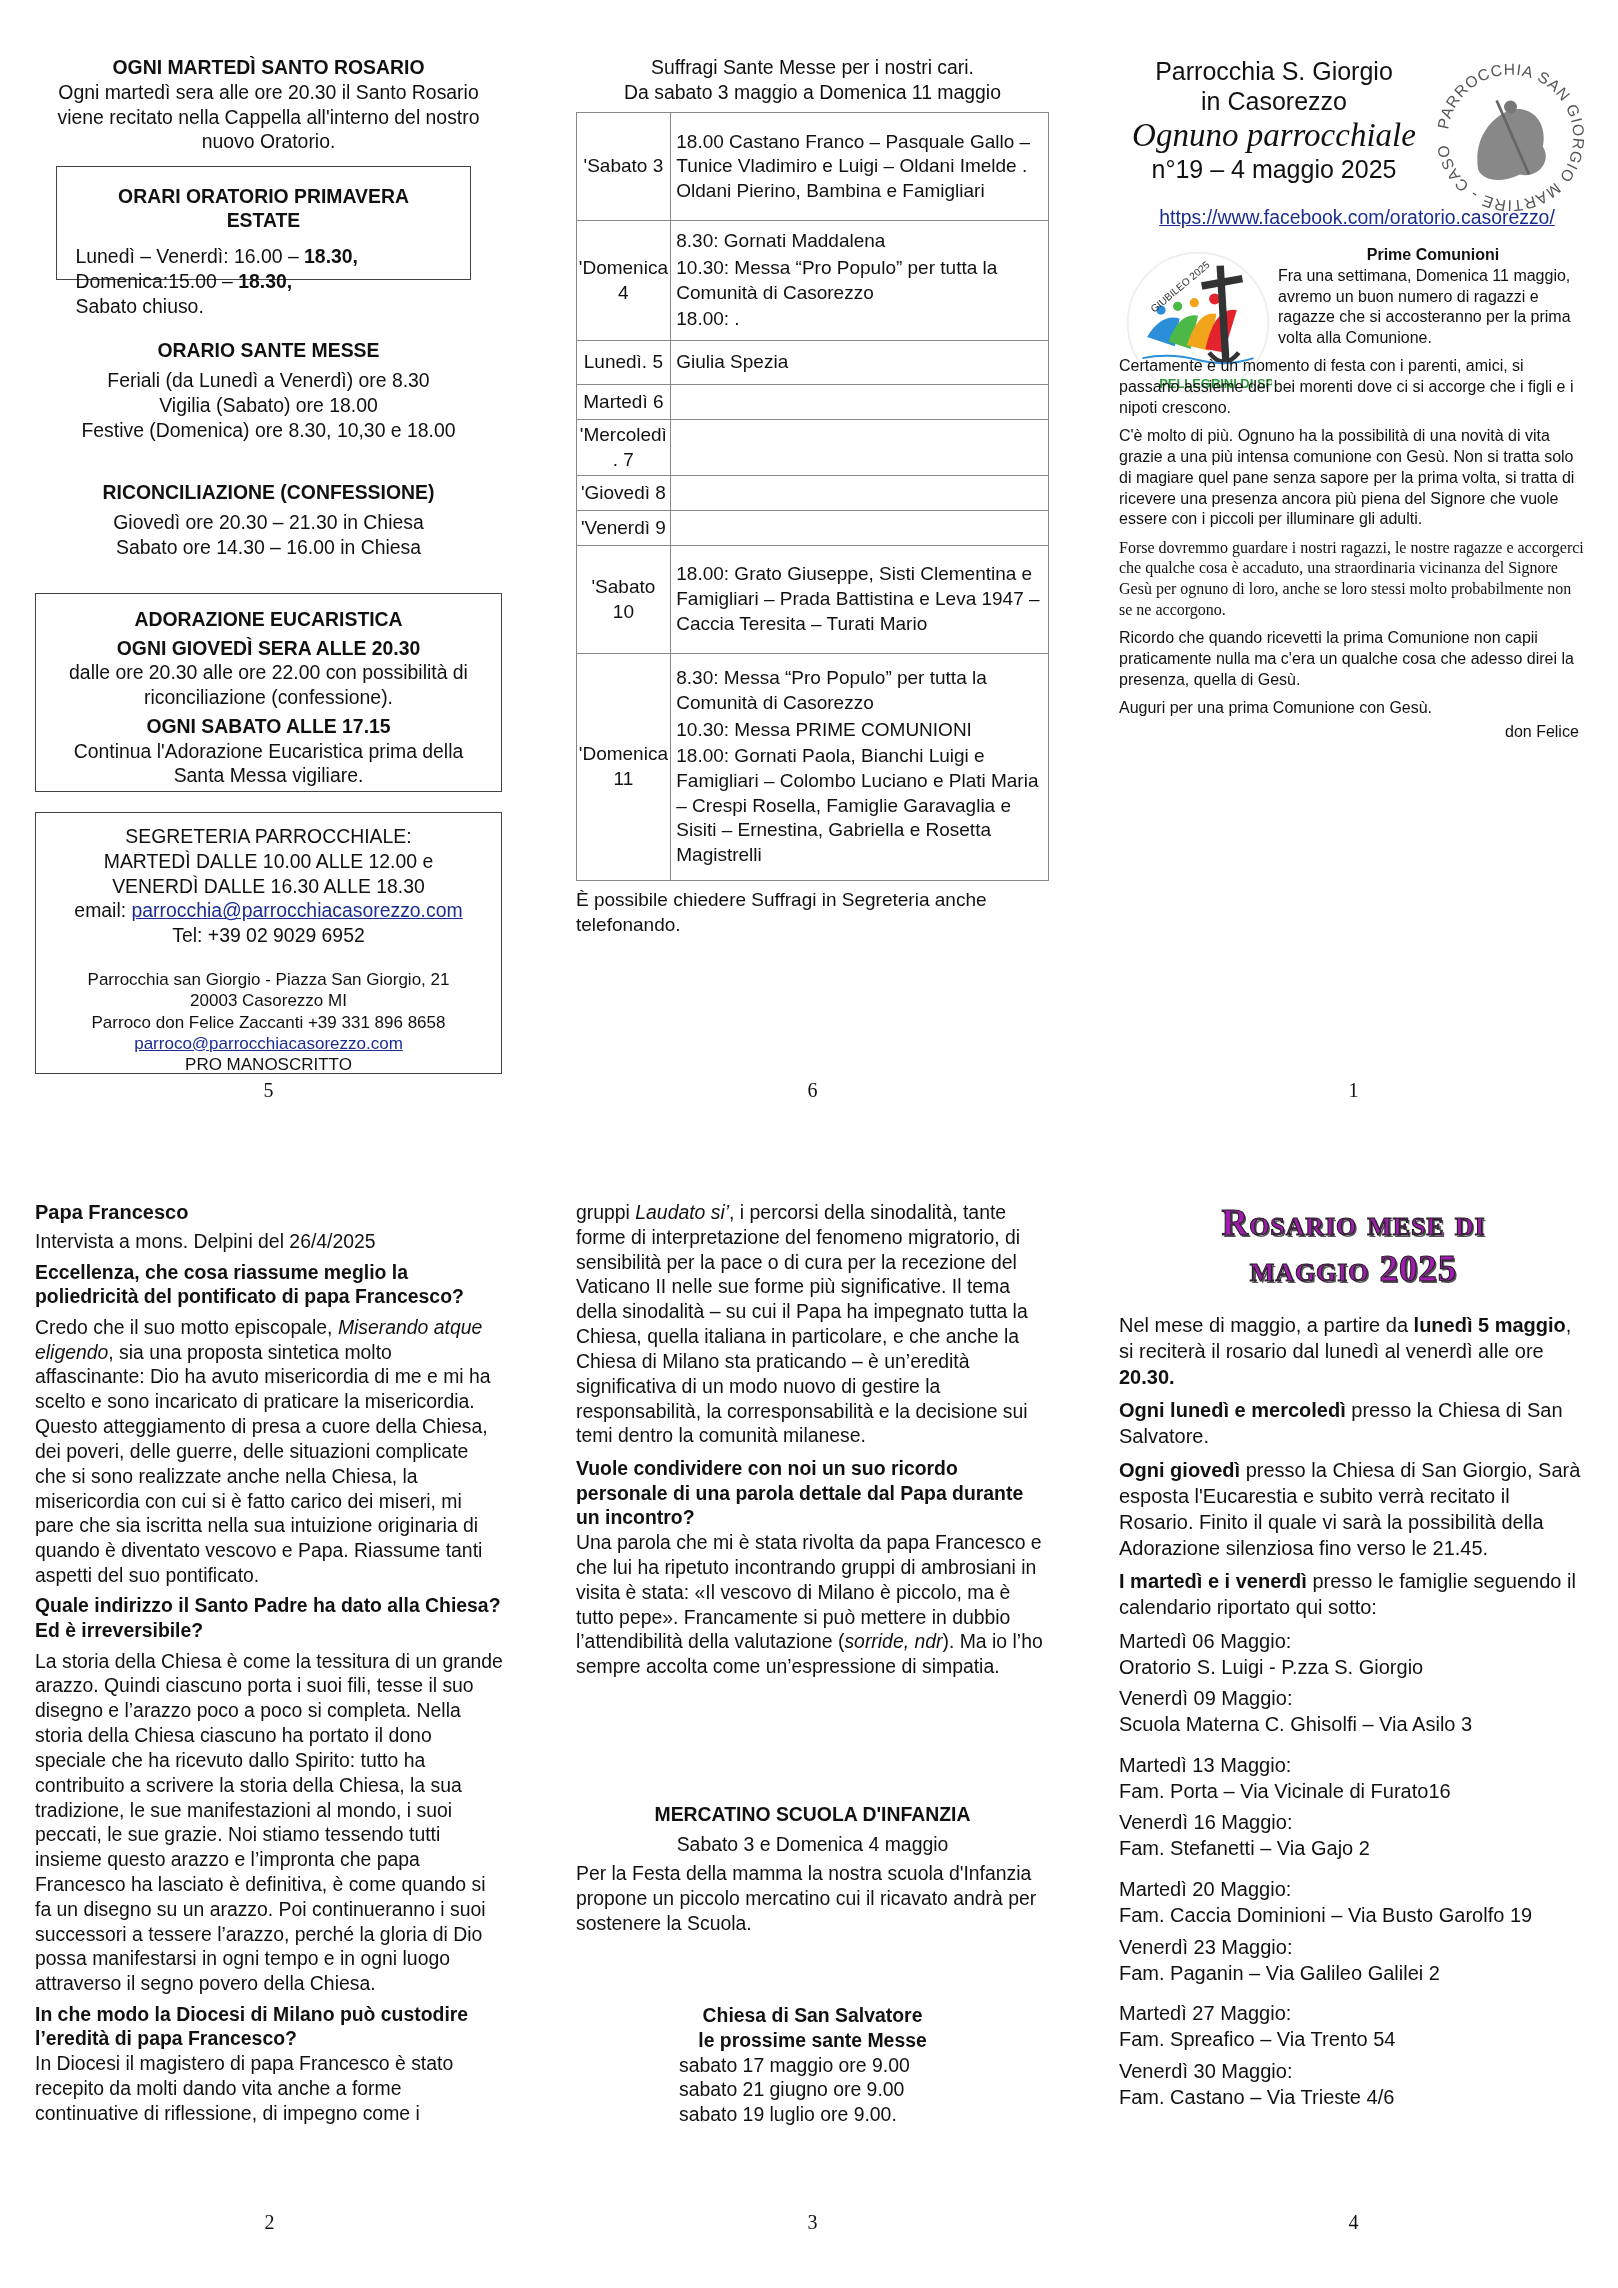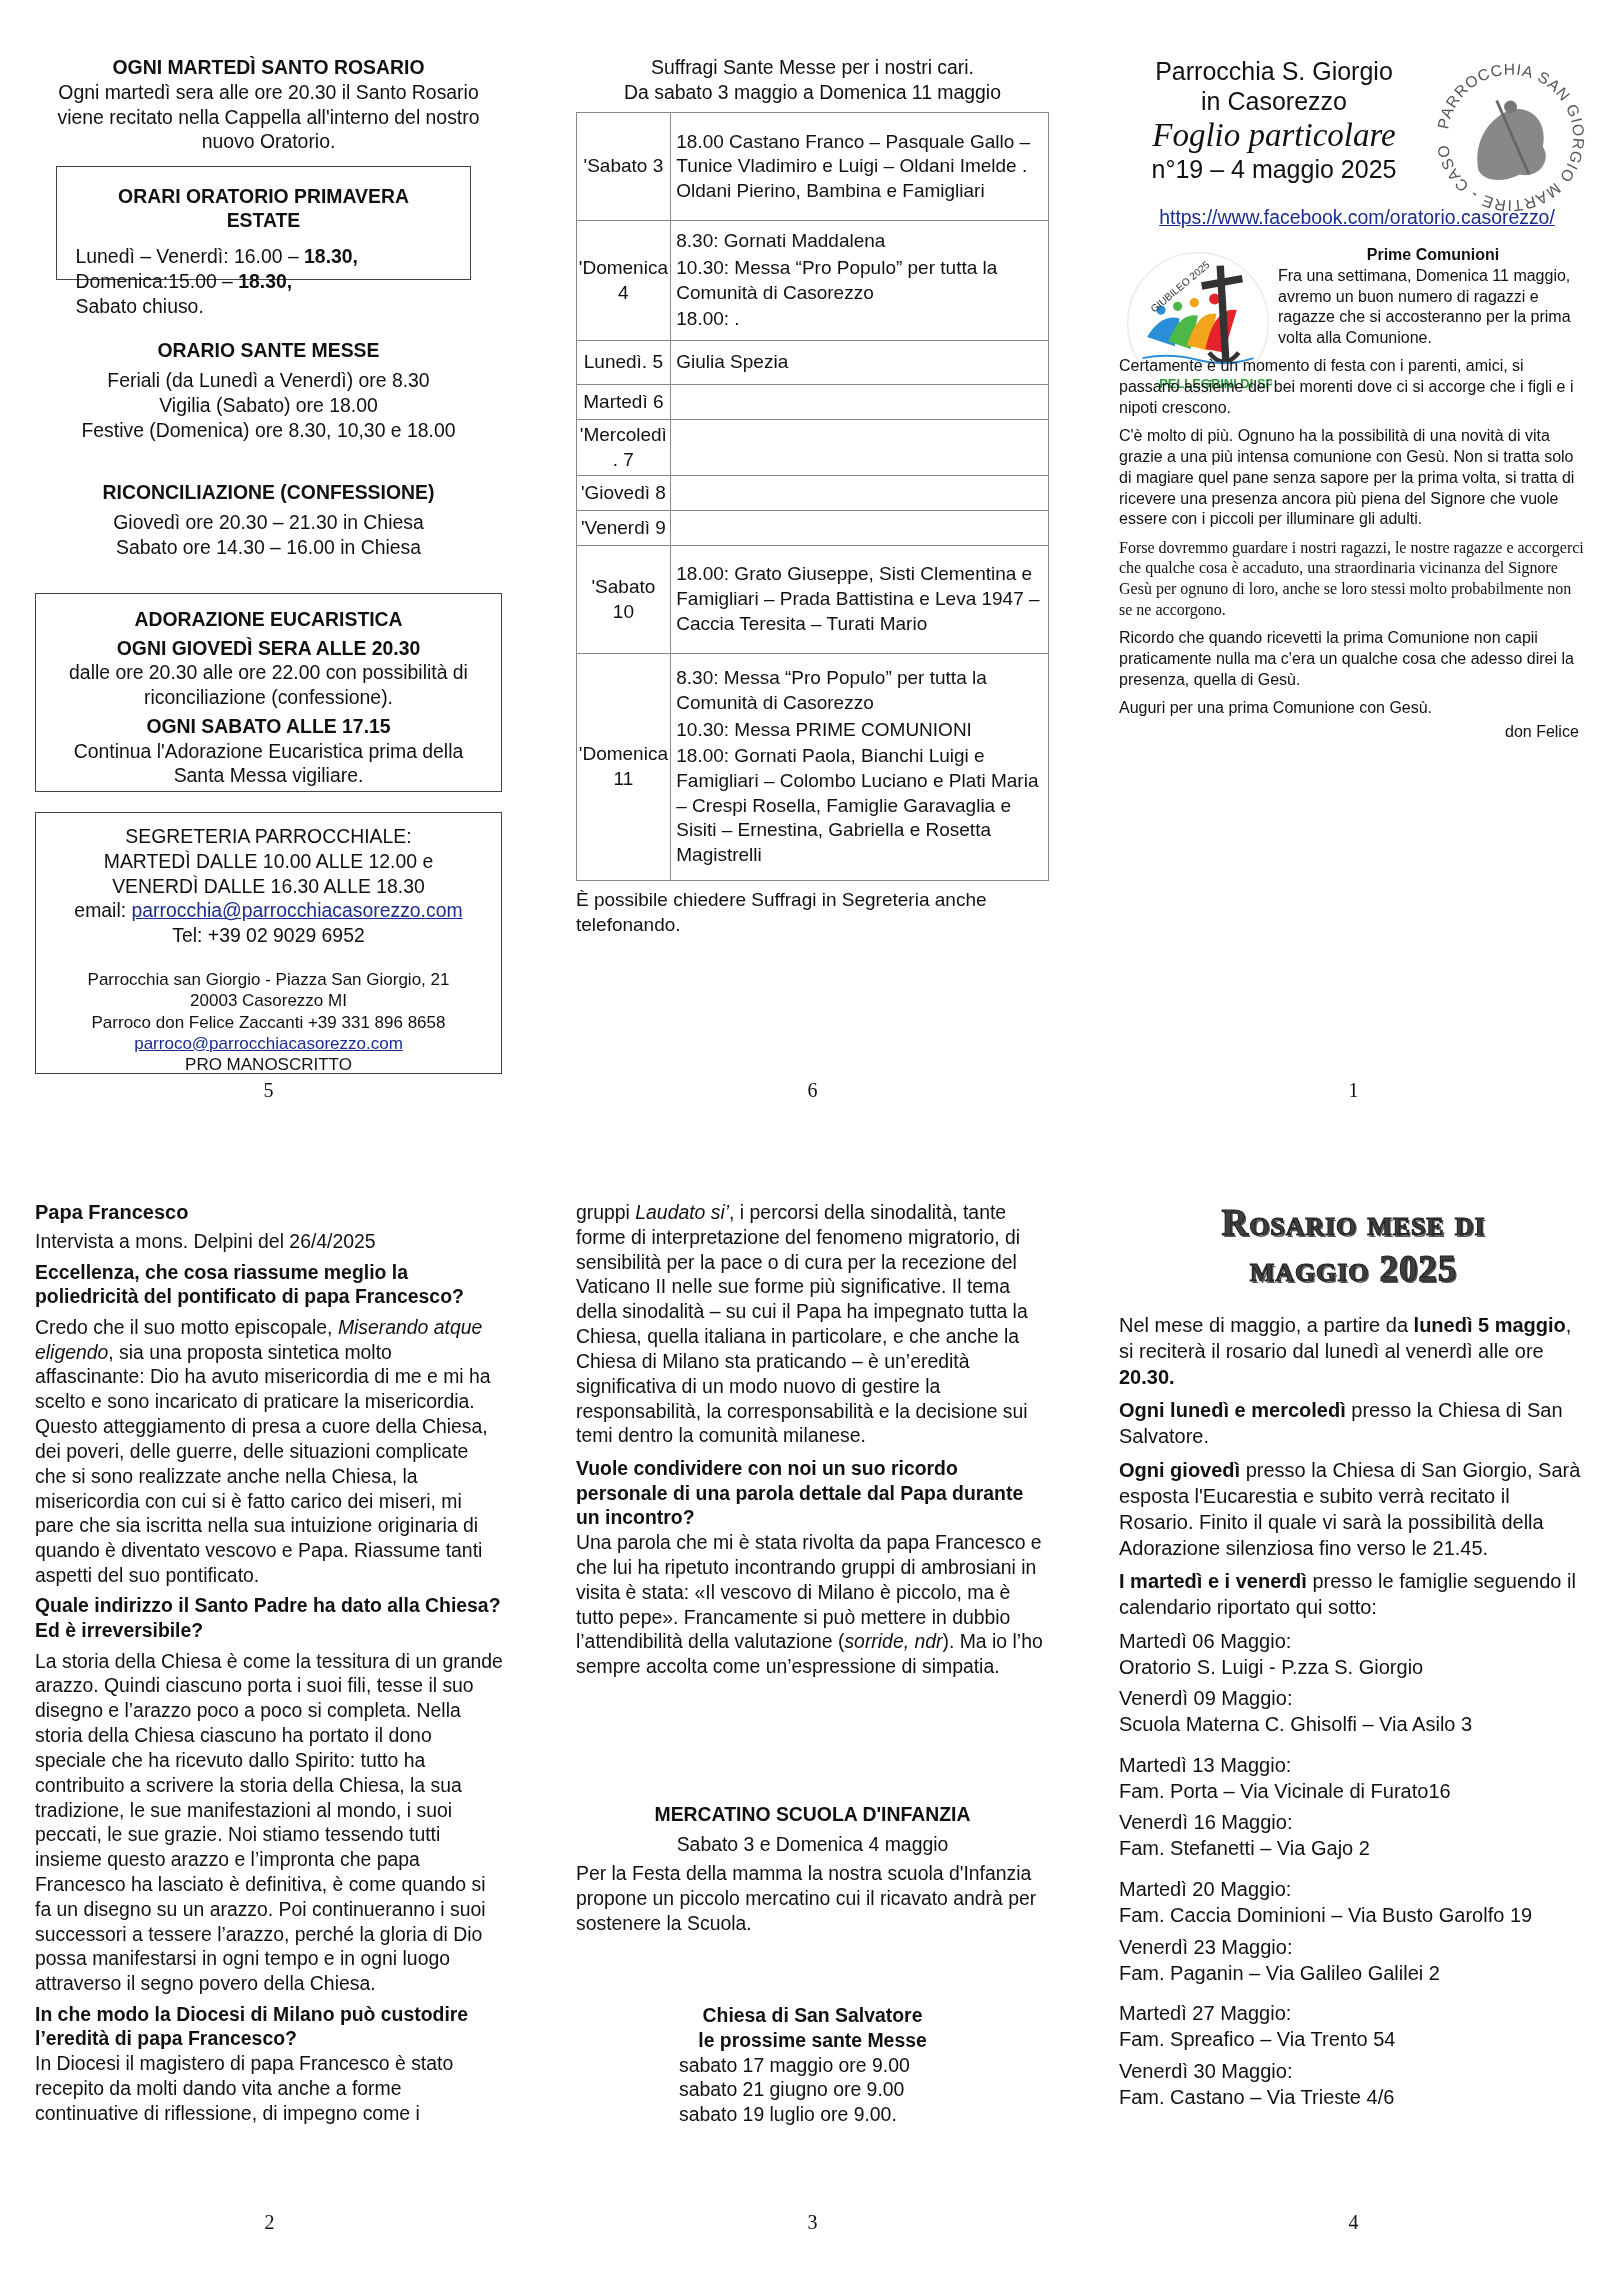--- a/index.html
+++ b/index.html
@@ -10,21 +10,21 @@
   .b { font-weight:bold; }
   p { margin:0; }
   .box { border:1.8px solid #444; position:absolute; box-sizing:border-box; }
   .pnum { position:absolute; font-family:"Liberation Serif", serif; font-size:20px; text-align:center; }
   a, .link { color:#1a2c8f; text-decoration:underline; }
   table.suff { border-collapse:collapse; width:100%; font-size:19px; line-height:1.3; }
   table.suff td { border:1.4px solid #888; vertical-align:middle; padding:2.8px 5.5px; }
   table.suff td.day { width:89px; text-align:center; padding:2.8px 1.8px; }
   table.suff td.txt p { margin:1.8px 0; }
   .gothic { font-family:"Liberation Serif", serif; font-weight:bold; font-size:37px; letter-spacing:0.9px;
-            color:#404040; -webkit-text-stroke:1.1px #222; text-shadow:1.8px 1.8px 0 #555; font-variant:small-caps; }
+            color:#a21caf; -webkit-text-stroke:1.1px #222; text-shadow:1.8px 1.8px 0 #555; font-variant:small-caps; }
   .ital { font-style:italic; }
 </style>
 </head>
 <body>
 
 <div class="col" style="left:35px; top:55px; width:467px;">
   <p class="c b">OGNI MARTEDÌ SANTO ROSARIO</p>
   <p class="c">Ogni martedì sera alle ore 20.30 il Santo Rosario viene recitato nella Cappella all'interno del nostro nuovo Oratorio.</p>
 </div>
 
@@ -130,21 +130,21 @@
       </tr>
     </tbody>
   </table>
   <p style="margin-top:7.4px; font-size:19px;">È possibile chiedere Suffragi in Segreteria anche telefonando.</p>
 </div>
 <div class="pnum" style="left:576px; top:1078px; width:473px;">6</div>
 
 <div class="col c" style="left:1117px; top:57px; width:314px; font-size:25px; line-height:1.18;">
   <p>Parrocchia S. Giorgio</p>
   <p>in Casorezzo</p>
-  <p class="ital" style="font-family:'Liberation Serif', serif; font-size:33px;">Foglio particolare</p>
+  <p class="ital" style="font-family:'Liberation Serif', serif; font-size:33px;">Ognuno parrocchiale</p>
   <p>n°19 – 4 maggio 2025</p>
 </div>
 <div class="col" style="left:1432px; top:59px; width:157px; height:157px;">
   <svg width="157" height="157" viewBox="0 0 170 170" style="font-size:21px">
     <defs>
         <path id="ring" d="M85,85 m-68,0 a68,68 0 1,1 136,0 a68,68 0 1,1 -136,0"></path>
       </defs>
     <text font-size="17" fill="#555" font-family="Liberation Sans, sans-serif" letter-spacing="1"><textPath href="#ring" startOffset="2%">PARROCCHIA SAN GIORGIO MARTIRE - CASOREZZO -</textPath></text>
     <path d="M50,120 C45,90 60,65 85,55 C110,50 125,70 120,95 C130,110 115,130 95,125 C75,135 55,132 50,120Z" fill="#888"></path>
     <line x1="70" y1="45" x2="105" y2="125" stroke="#666" stroke-width="3"></line>

